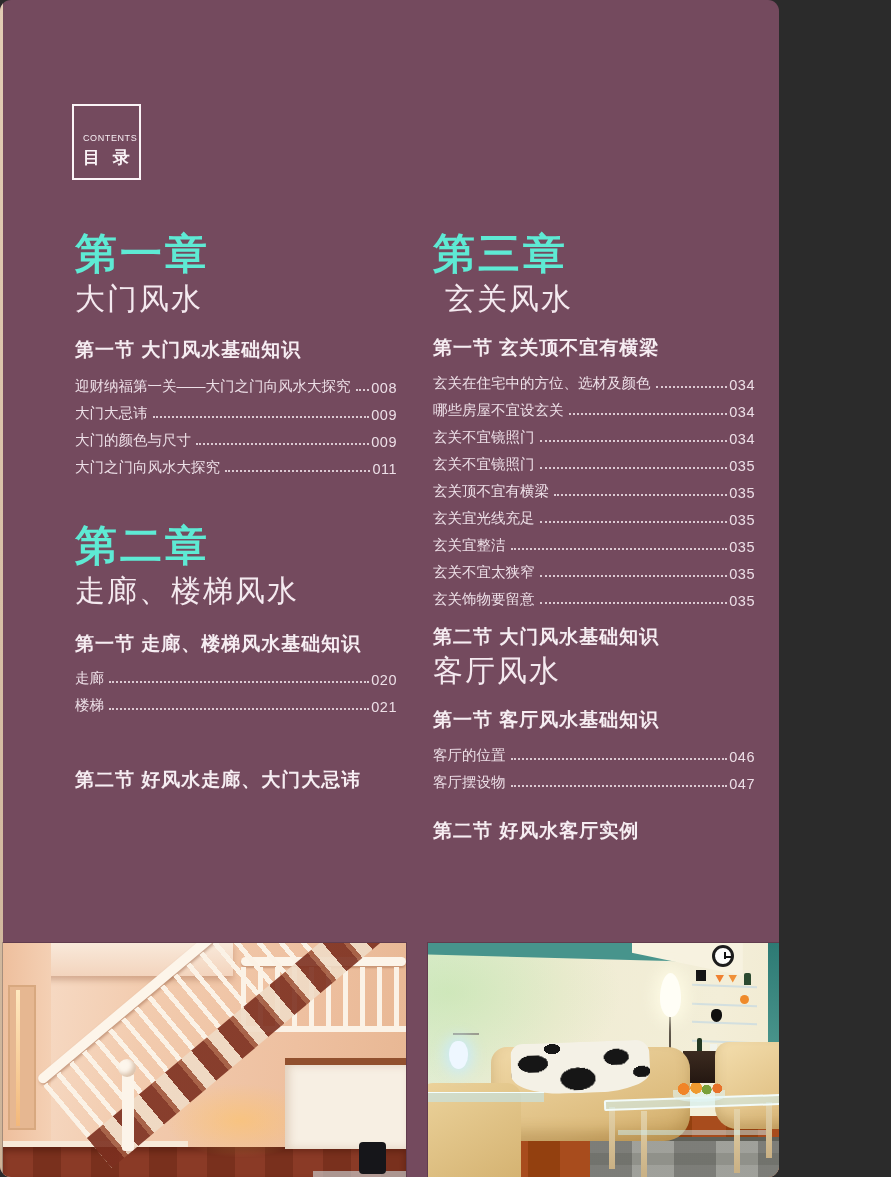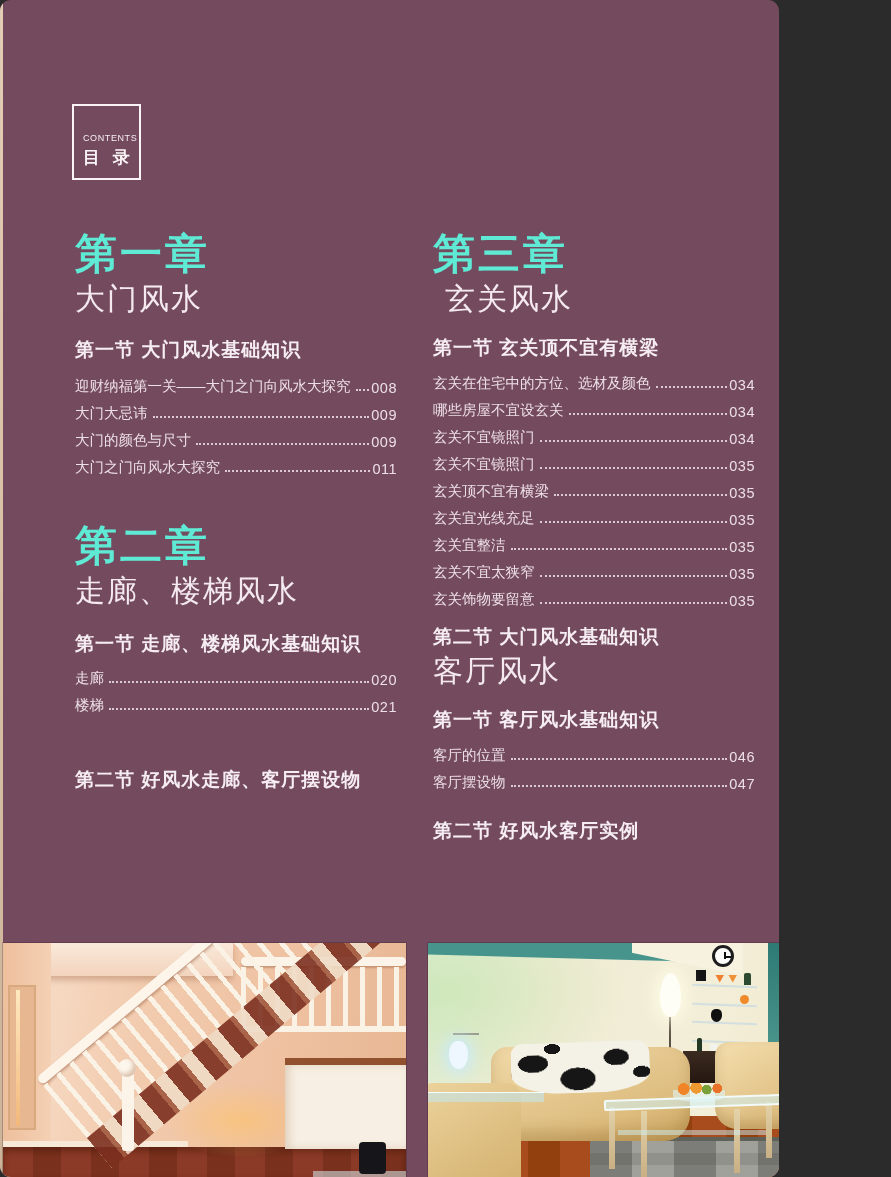--- a/index.html
+++ b/index.html
@@ -180,21 +180,21 @@
         <span class="dots"></span>
         <span class="toc-page">020</span>
       </div>
       <div class="toc-item">
         <span class="toc-label">楼梯</span>
         <span class="dots"></span>
         <span class="toc-page">021</span>
       </div>
     </div>
 
-    <div class="section-heading mt52">第二节 好风水走廊、客厅摆设物</div>
+    <div class="section-heading mt52">第二节 好风水走廊、大门大忌讳</div>
   </div>
 
   <div class="col col-right">
     <h1 class="chapter-num">第三章</h1>
     <div class="chapter-title indent12 mt6">玄关风水</div>
 
     <div class="section-heading mt22">第一节 玄关顶不宜有横梁</div>
     <div class="toc-list mt9">
       <div class="toc-item">
         <span class="toc-label">玄关在住宅中的方位、选材及颜色</span>

